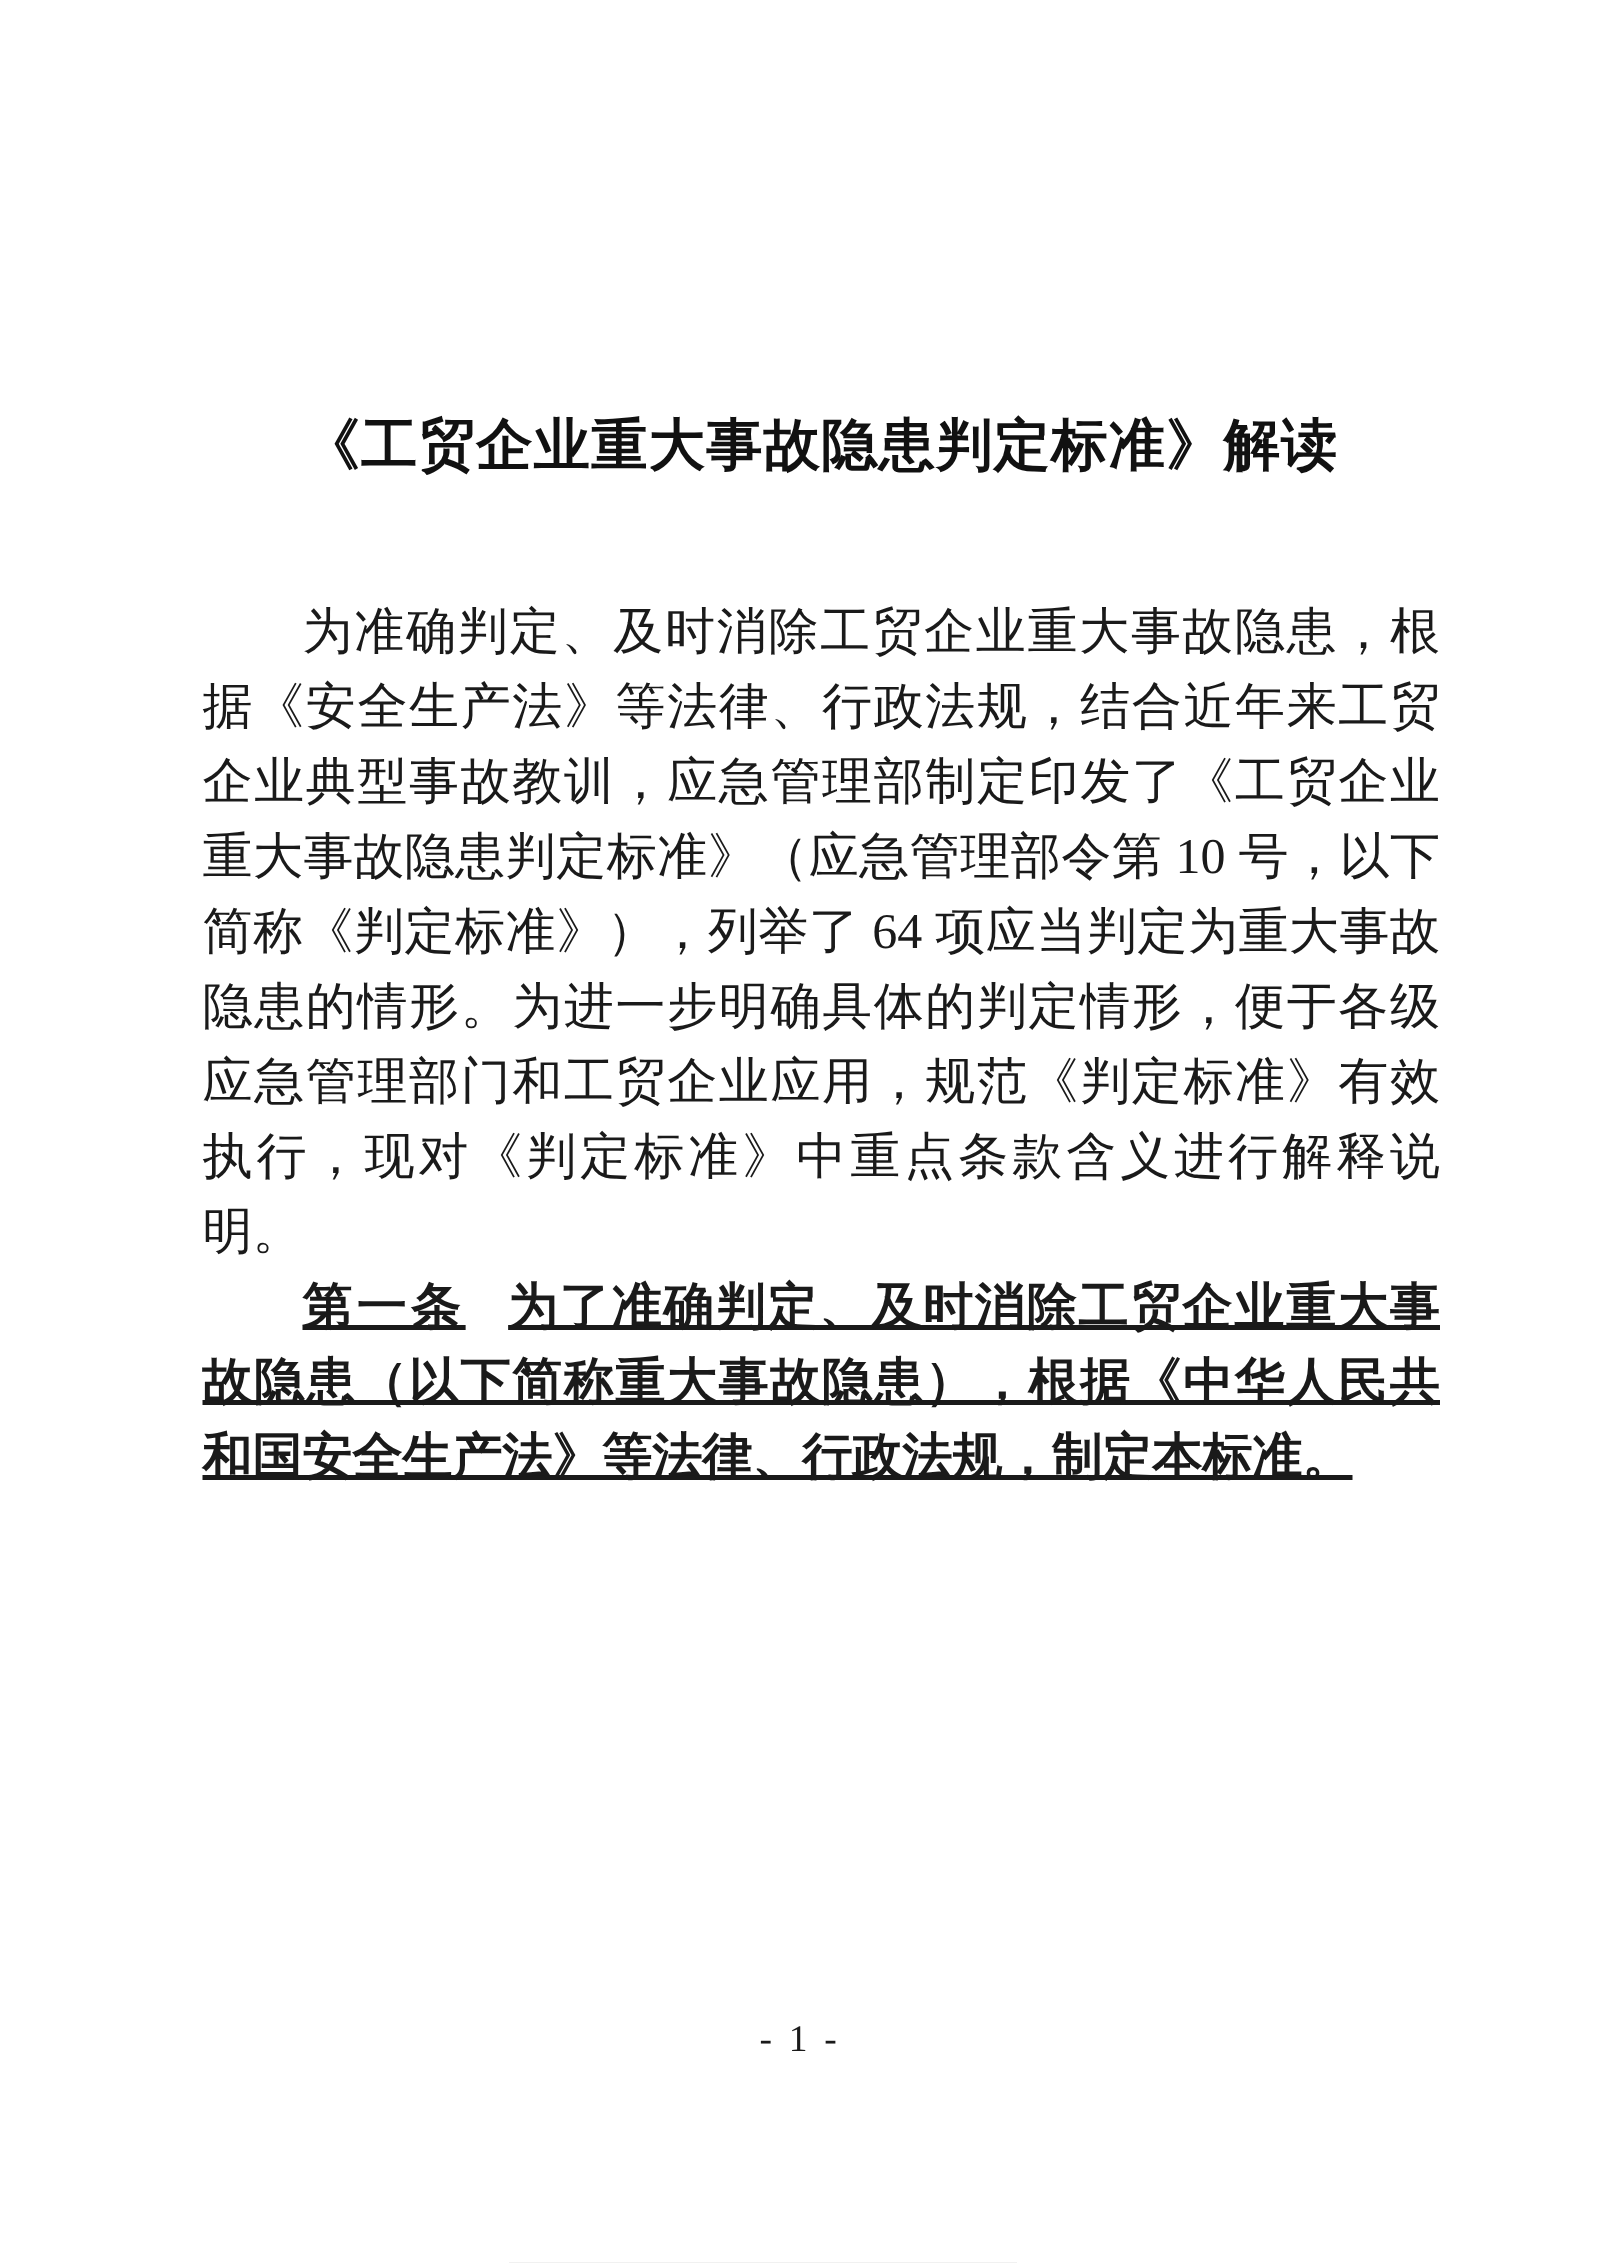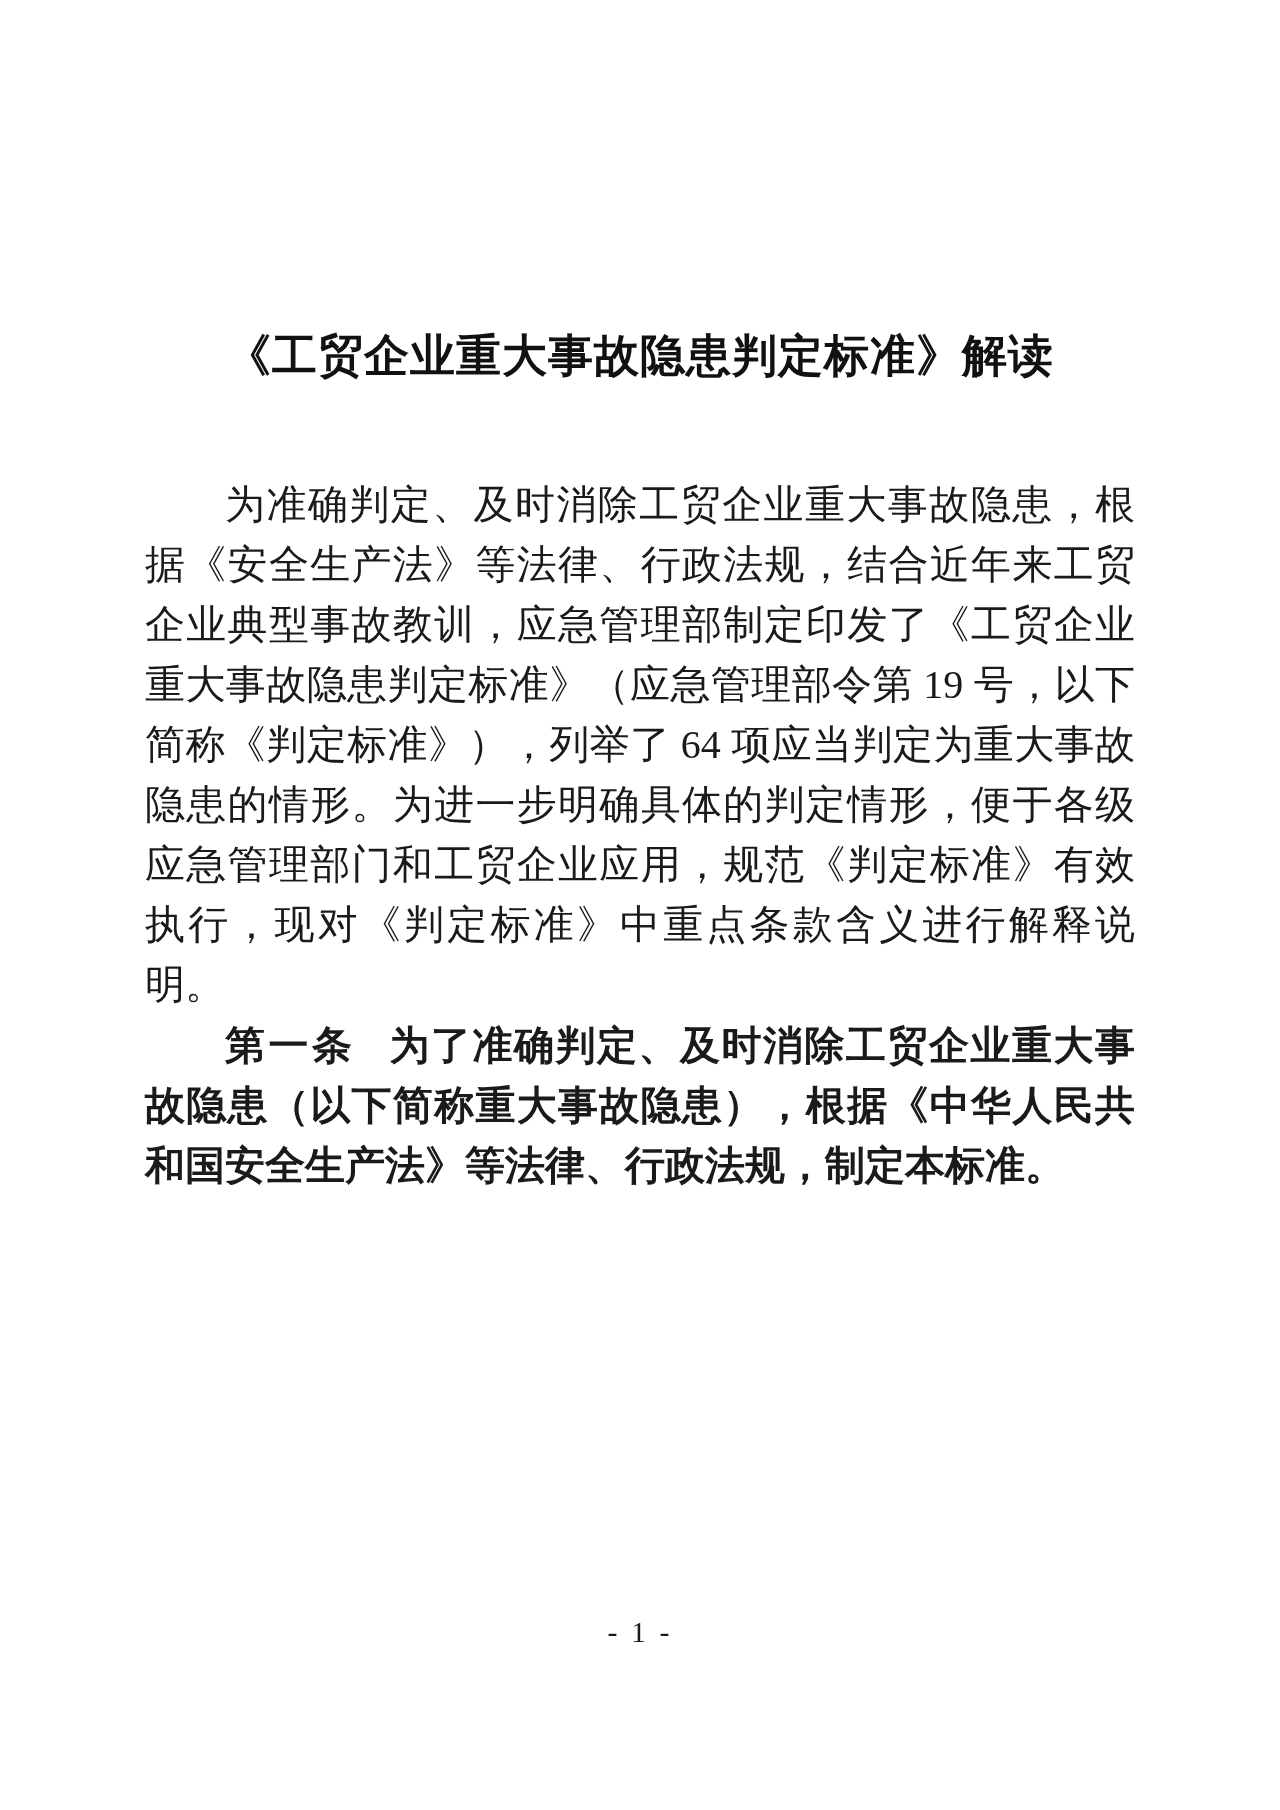--- a/index.html
+++ b/index.html
@@ -12,21 +12,21 @@
     width: 1280px;
     height: 1810px;
     margin: 0 auto;
     background: #ffffff;
     overflow: hidden;
     font-family: "Liberation Serif", "DejaVu Serif", serif;
     color: #151515;
   }
   .content {
     position: absolute;
-    left: 145px;
+    left: 162px;
     top: 325px;
     width: 990px;
   }
   .doc-title {
     margin: 0 0 88px 0;
     font-size: 45px;
     line-height: 62px;
     font-weight: 700;
     text-align: center;
     letter-spacing: 1px;
@@ -36,20 +36,21 @@
   .para {
     margin: 0;
     font-size: 40px;
     line-height: 60px;
     text-align: justify;
     text-indent: 2em;
     color: #1a1a1a;
   }
   .para.article {
     font-weight: 700;
+    text-decoration: underline;
   }
   .article-label {
     font-family: "Liberation Sans", "DejaVu Sans", sans-serif;
     font-weight: 700;
     margin-right: 0.85em;
     letter-spacing: 2px;
   }
   .para.jiedu {
     font-weight: 400;
   }
@@ -70,21 +71,21 @@
   }
 </style>
 </head>
 <body>
 
 <div class="page">
   <div class="content">
 
     <h1 class="doc-title">《工贸企业重大事故隐患判定标准》解读</h1>
 
-    <p class="para intro">为准确判定、及时消除工贸企业重大事故隐患，根据《安全生产法》等法律、行政法规，结合近年来工贸企业典型事故教训，应急管理部制定印发了《工贸企业重大事故隐患判定标准》（应急管理部令第 19 号，以下简称《判定标准》），列举了 64 项应当判定为重大事故隐患的情形。为进一步明确具体的判定情形，便于各级应急管理部门和工贸企业应用，规范《判定标准》有效执行，现对《判定标准》中重点条款含义进行解释说明。</p>
+    <p class="para intro">为准确判定、及时消除工贸企业重大事故隐患，根据《安全生产法》等法律、行政法规，结合近年来工贸企业典型事故教训，应急管理部制定印发了《工贸企业重大事故隐患判定标准》（应急管理部令第 10 号，以下简称《判定标准》），列举了 64 项应当判定为重大事故隐患的情形。为进一步明确具体的判定情形，便于各级应急管理部门和工贸企业应用，规范《判定标准》有效执行，现对《判定标准》中重点条款含义进行解释说明。</p>
 
     <p class="para article"><span class="article-label">第一条</span><span class="article-text">为了准确判定、及时消除工贸企业重大事故隐患（以下简称重大事故隐患），根据《中华人民共和国安全生产法》等法律、行政法规，制定本标准。</span></p>
 
 
 
 
   </div>
 
   <div class="page-number">- 1 -</div>
 </div>

